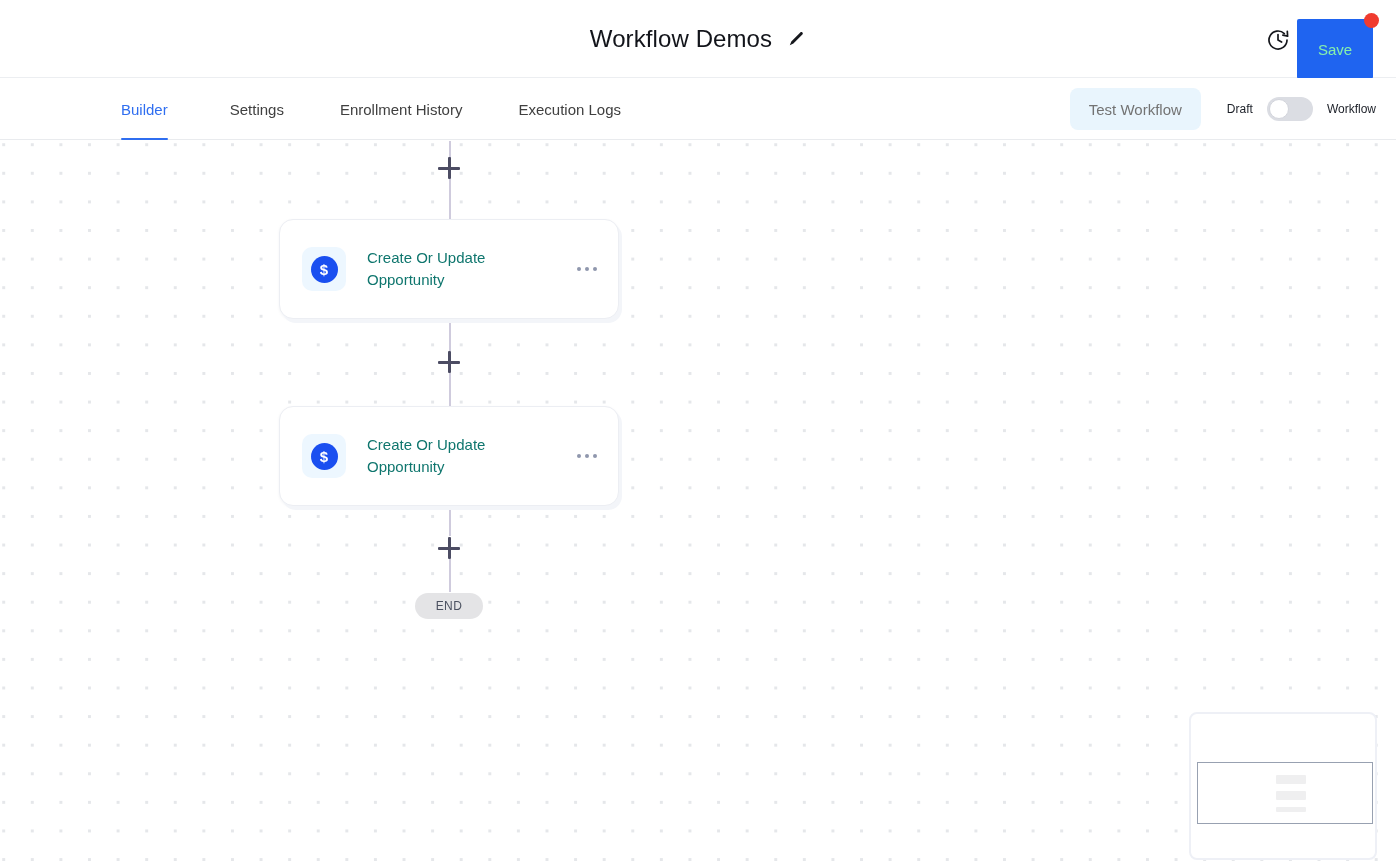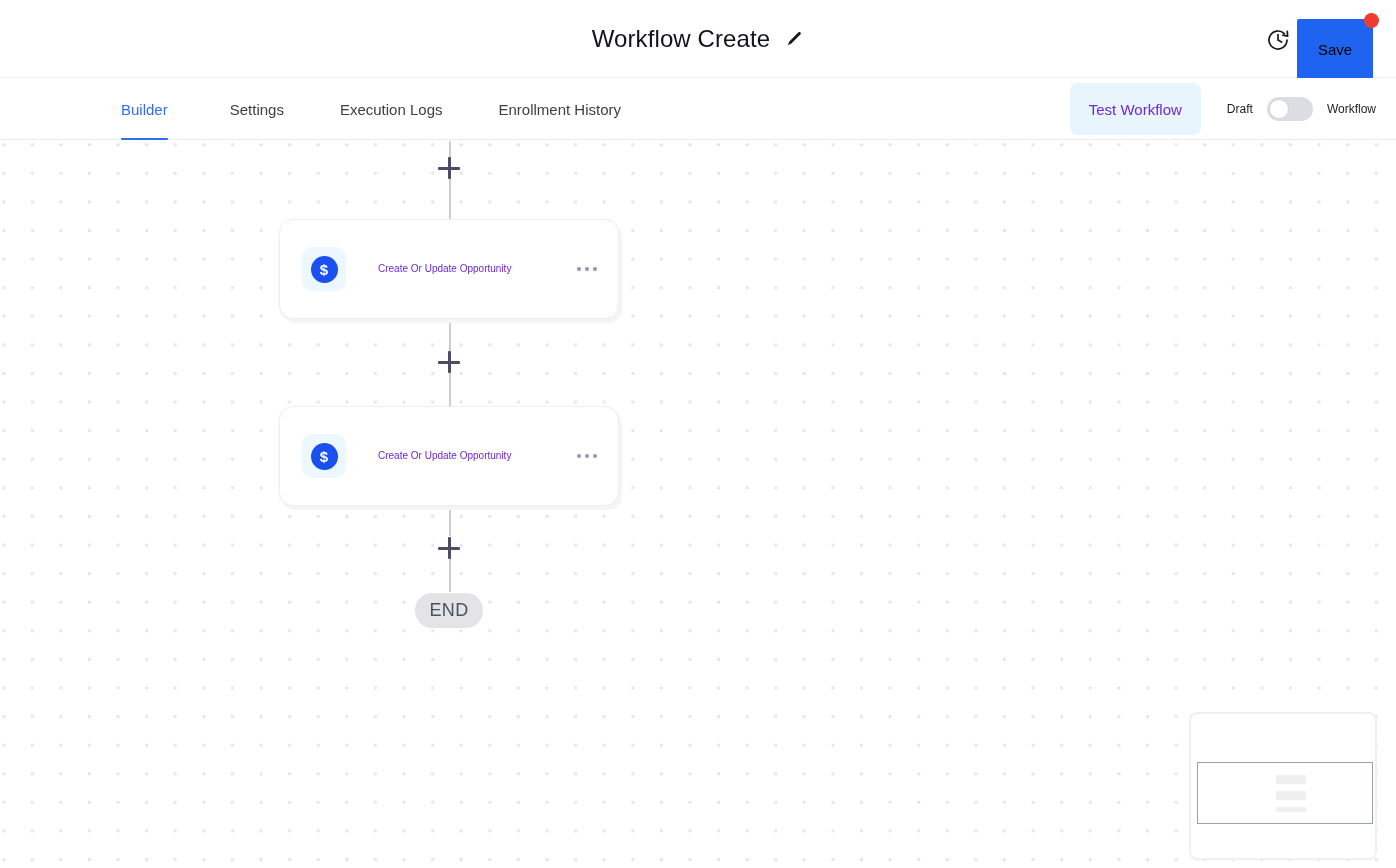--- a/index.html
+++ b/index.html
@@ -36,21 +36,21 @@
   .history-btn {
     position: absolute; right: 105px; top: 27px;
     width: 26px; height: 26px; cursor: pointer;
   }
   .save-wrap {
     position: absolute; right: 23px; top: 19px;
     width: 76px; height: 42px;
   }
   .save-btn {
     width: 76px; height: 60px;
-    background: #1f64f0; color: #000000;
+    background: #1f64f0; color: #86efac;
     border: none; border-radius: 2px;
     font-size: 15px; font-family: "Liberation Sans", sans-serif;
     cursor: pointer;
   }
   .save-badge {
     position: absolute; right: -6px; top: -6px;
     width: 15px; height: 15px; border-radius: 50%;
     background: #f03b2f;
   }
 
@@ -77,23 +77,23 @@
   .tab.active::after {
     content: ""; position: absolute;
     left: 0; right: 30px; bottom: 0; height: 2.5px;
     background: #2f6ef0; border-radius: 2px;
   }
   .tab-right {
     position: absolute; right: 20px; top: 0;
     height: 62px; display: flex; align-items: center; gap: 0;
   }
   .test-btn {
-    background: #e9f5fd; color: #6d28d9;
+    background: #e9f5fd; color: #737373;
     border: none; border-radius: 8px;
-    height: 52px; padding: 0 19px;
+    height: 42px; padding: 0 19px;
     font-size: 15px; font-family: "Liberation Sans", sans-serif;
     cursor: pointer; margin-right: 26px;
   }
   .pub-label { font-size: 12px; color: #1b1f27; }
   .toggle {
     width: 46px; height: 24px; border-radius: 12px;
     background: #dbdde3; position: relative;
     margin: 0 14px; cursor: pointer;
   }
   .toggle .knob {
@@ -152,44 +152,44 @@
     flex: none;
   }
   .node-icon .coin {
     width: 27px; height: 27px; border-radius: 50%;
     background: #1a4ff0;
     display: flex; align-items: center; justify-content: center;
     color: #ffffff; font-size: 15px; font-weight: bold;
     line-height: 1;
   }
   .node-label {
-    margin-left: 32px;
-    font-size: 10px; line-height: 22px;
-    color: #6d28d9;
+    margin-left: 21px;
+    font-size: 15px; line-height: 22px;
+    color: #0f766e;
     width: 180px;
   }
   .node-menu {
     position: absolute; right: 16px; top: 50%;
     transform: translateY(-50%);
     width: 30px; height: 22px;
     display: flex; align-items: center; justify-content: center;
     gap: 4px; cursor: pointer;
   }
   .node-menu i {
     width: 4px; height: 4px; border-radius: 50%;
     background: #8f97ad; display: block;
   }
 
   
   .end-pill {
     position: absolute;
-    width: 68px; height: 35px;
+    width: 68px; height: 26px;
     background: #e4e4e6; border-radius: 17px;
     display: flex; align-items: center; justify-content: center;
-    font-size: 18px; color: #4b5160; letter-spacing: 0.4px;
+    font-size: 12px; color: #4b5160; letter-spacing: 0.4px;
     cursor: pointer;
   }
 
   
   .minimap {
     position: absolute; left: 1189px; top: 712px;
     width: 188px; height: 148px;
     background: #ffffff;
     border: 2px solid #eef0f6;
     border-radius: 8px;
@@ -207,21 +207,21 @@
   .mm-bar.b1 { left: 78px; top: 12px;   width: 30px; height: 9px; }
   .mm-bar.b2 { left: 78px; top: 28px;   width: 30px; height: 9px; }
   .mm-bar.b3 { left: 78px; top: 44px;   width: 30px; height: 5px; }
 </style>
 </head>
 <body>
 
 <div class="topbar">
 
   <div class="title-group">
-    <span class="wf-title">Workflow Create</span>
+    <span class="wf-title">Workflow Demos</span>
     <span class="pencil-icon">
       <svg viewBox="0 0 20 20" width="20" height="20" fill="none">
         <path d="M3.8 16.2 L5.3 12.4 L14.3 3.4 C14.9 2.8 15.8 2.8 16.4 3.4 C17 4 17 4.9 16.4 5.5 L7.4 14.5 Z" fill="#16181d"></path>
       </svg>
     </span>
   </div>
 
   <div class="history-btn">
     <svg viewBox="0 0 26 26" width="26" height="26" fill="none" stroke="#15171c" stroke-width="1.7" stroke-linecap="round" stroke-linejoin="round">
       <path d="M22 13 a9 9 0 1 1 -2.7 -6.4"></path>
@@ -239,24 +239,24 @@
 <div class="tabbar">
 
   <div class="tabs">
     <div class="tab active">
       <span>Builder</span>
     </div>
     <div class="tab">
       <span>Settings</span>
     </div>
     <div class="tab">
+      <span>Enrollment History</span>
+    </div>
+    <div class="tab">
       <span>Execution Logs</span>
-    </div>
-    <div class="tab">
-      <span>Enrollment History</span>
     </div>
   </div>
 
   <div class="tab-right">
     <button class="test-btn">Test Workflow</button>
     <span class="pub-label">Draft</span>
     <div class="toggle">
       <span class="knob"></span>
     </div>
     <span class="pub-label">Workflow</span>

